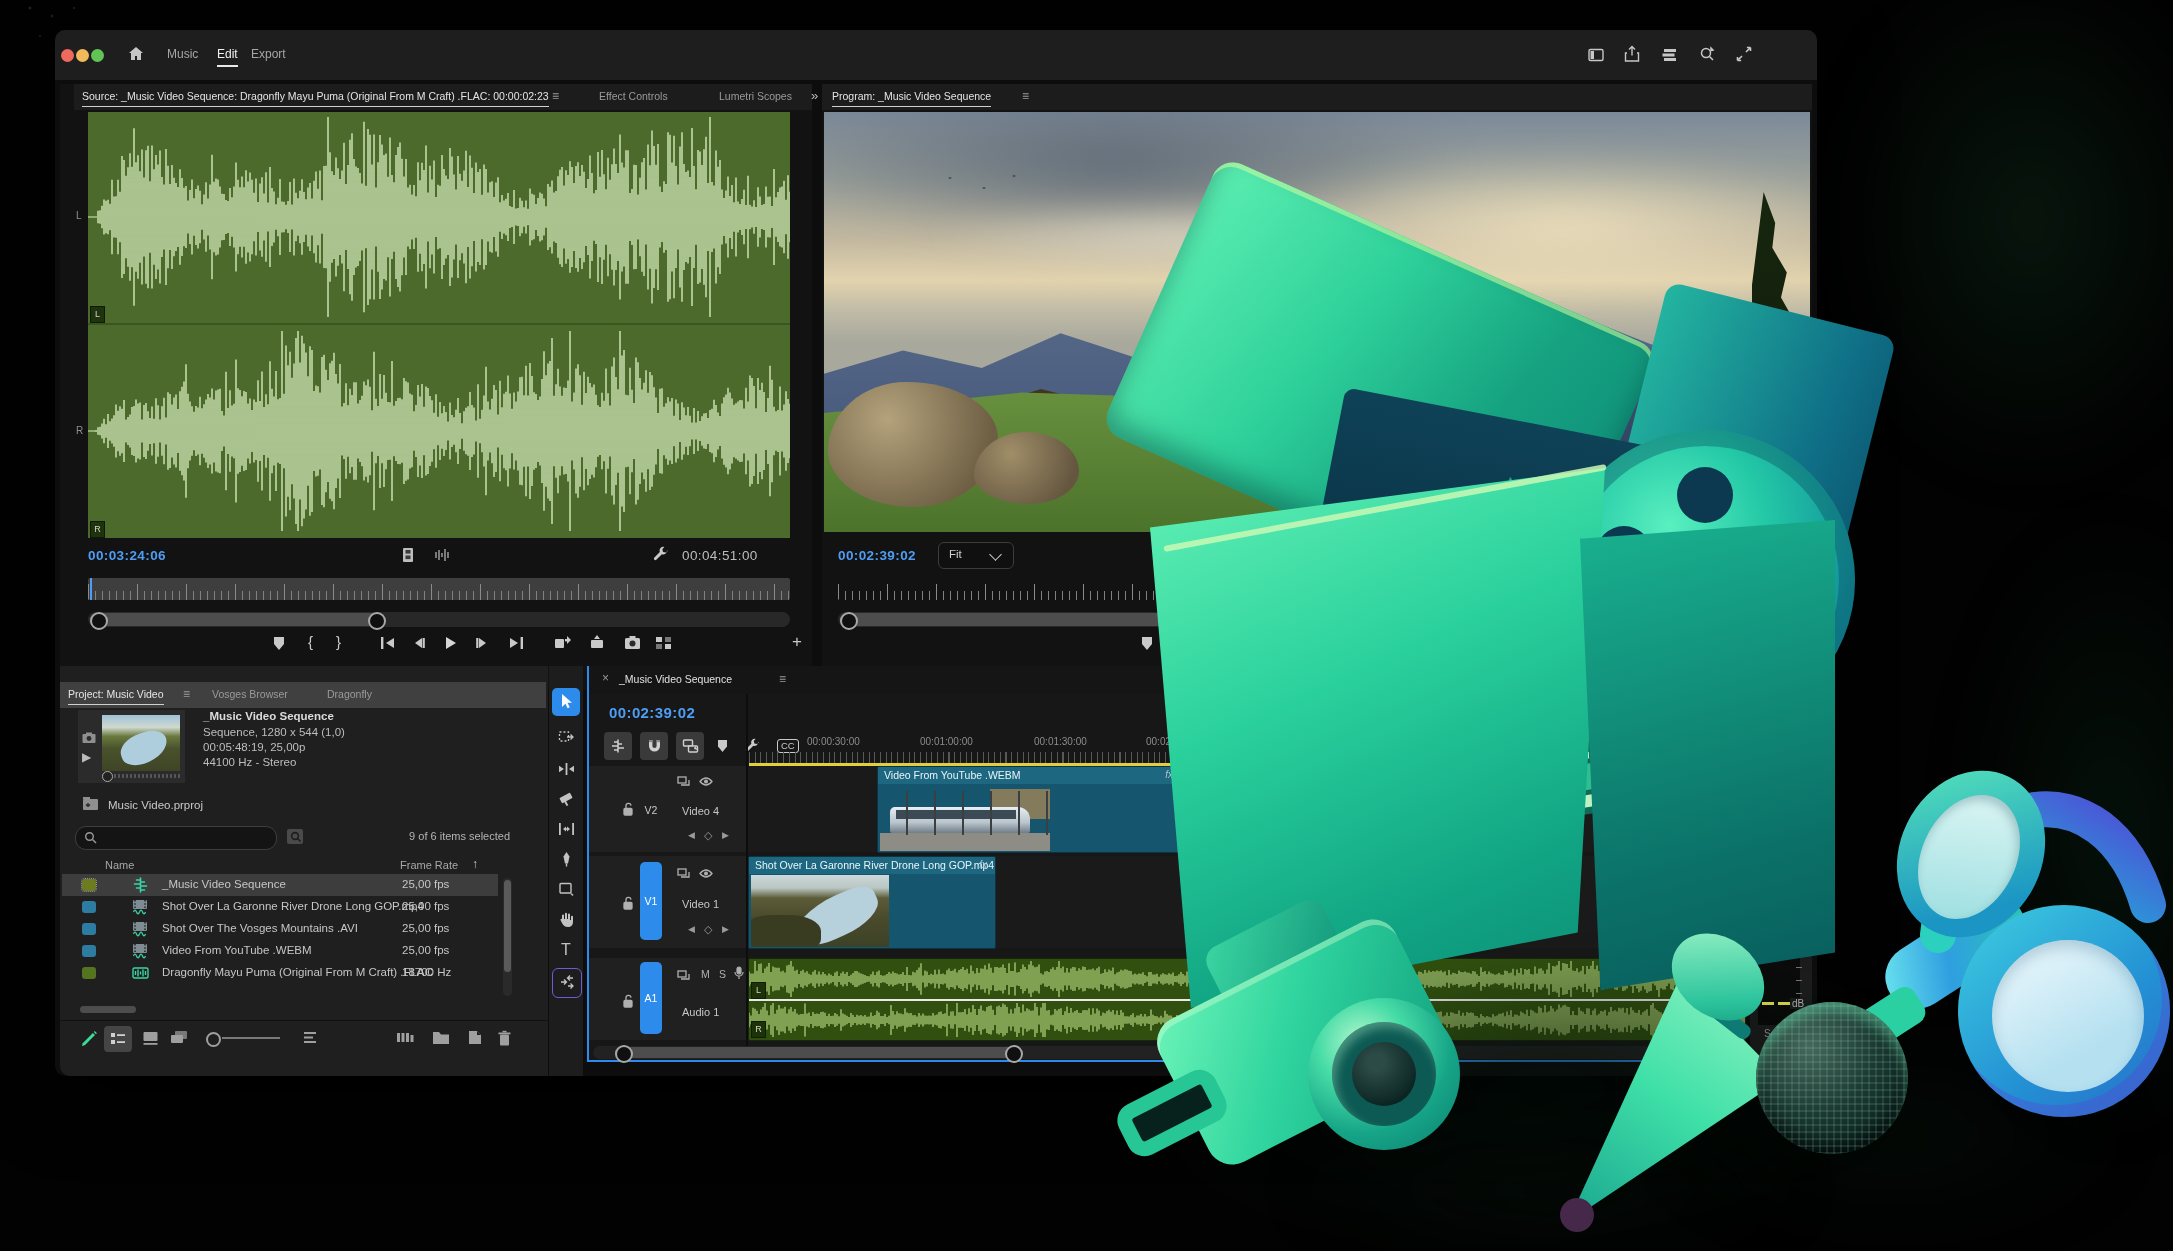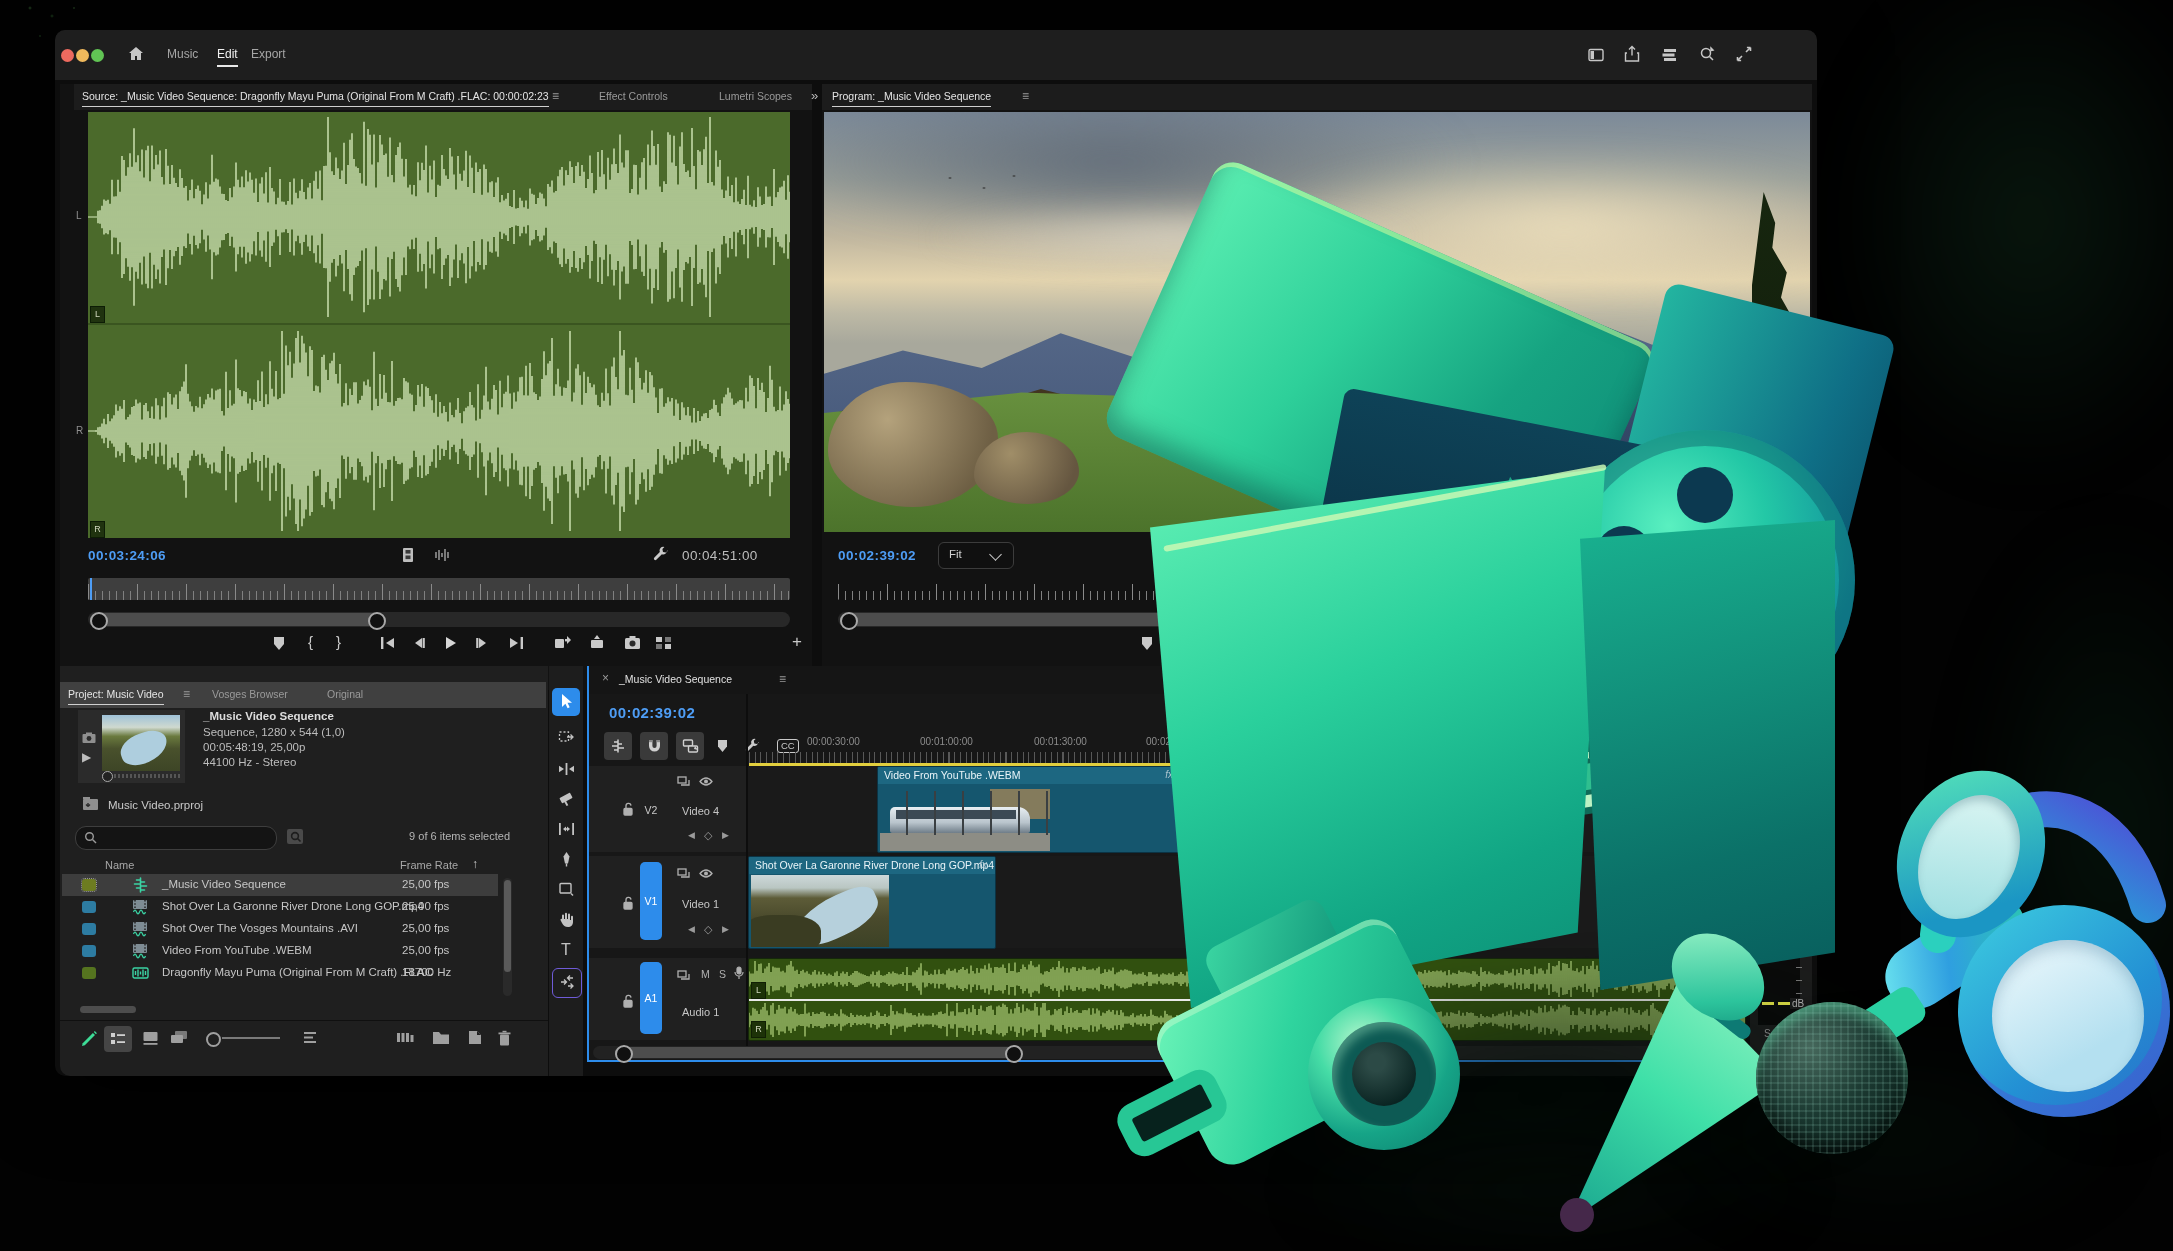--- a/index.html
+++ b/index.html
@@ -304,21 +304,21 @@
             </svg>
           </span>
       </div>
     </div>
 
     <div class="abs panel" style="left:5px;top:636px;width:488px;height:410px;background:#1f1f1f;border-radius:0 0 0 10px;">
       <div class="abs phead" style="left:0;top:0;right:2px;background:#404040;margin-top:16px;">
         <span class="abs tx ptab on" style="left:8px;">Project: Music Video</span>
         <span class="abs tx" style="left:123px;top:5px;color:#9a9a9a;font-size:12px;">≡</span>
         <span class="abs tx ptab" style="left:152px;">Vosges Browser</span>
-        <span class="abs tx ptab" style="left:267px;">Original</span>
+        <span class="abs tx ptab" style="left:267px;">Dragonfly</span>
       </div>
 
       <div class="abs" style="left:18px;top:44px;width:107px;height:73px;background:#2b2b2b;">
         <span class="abs" style="left:4px;top:22px;">
             <svg width="14" height="12" viewBox="0 0 14 12">
               <rect x="0.5" y="2" width="13" height="9" rx="1" fill="#8f8f8f"></rect>
               <rect x="4" y="0.5" width="6" height="2" fill="#8f8f8f"></rect>
               <circle cx="7" cy="6.5" r="2.4" fill="#2b2b2b"></circle>
             </svg>
           </span>

